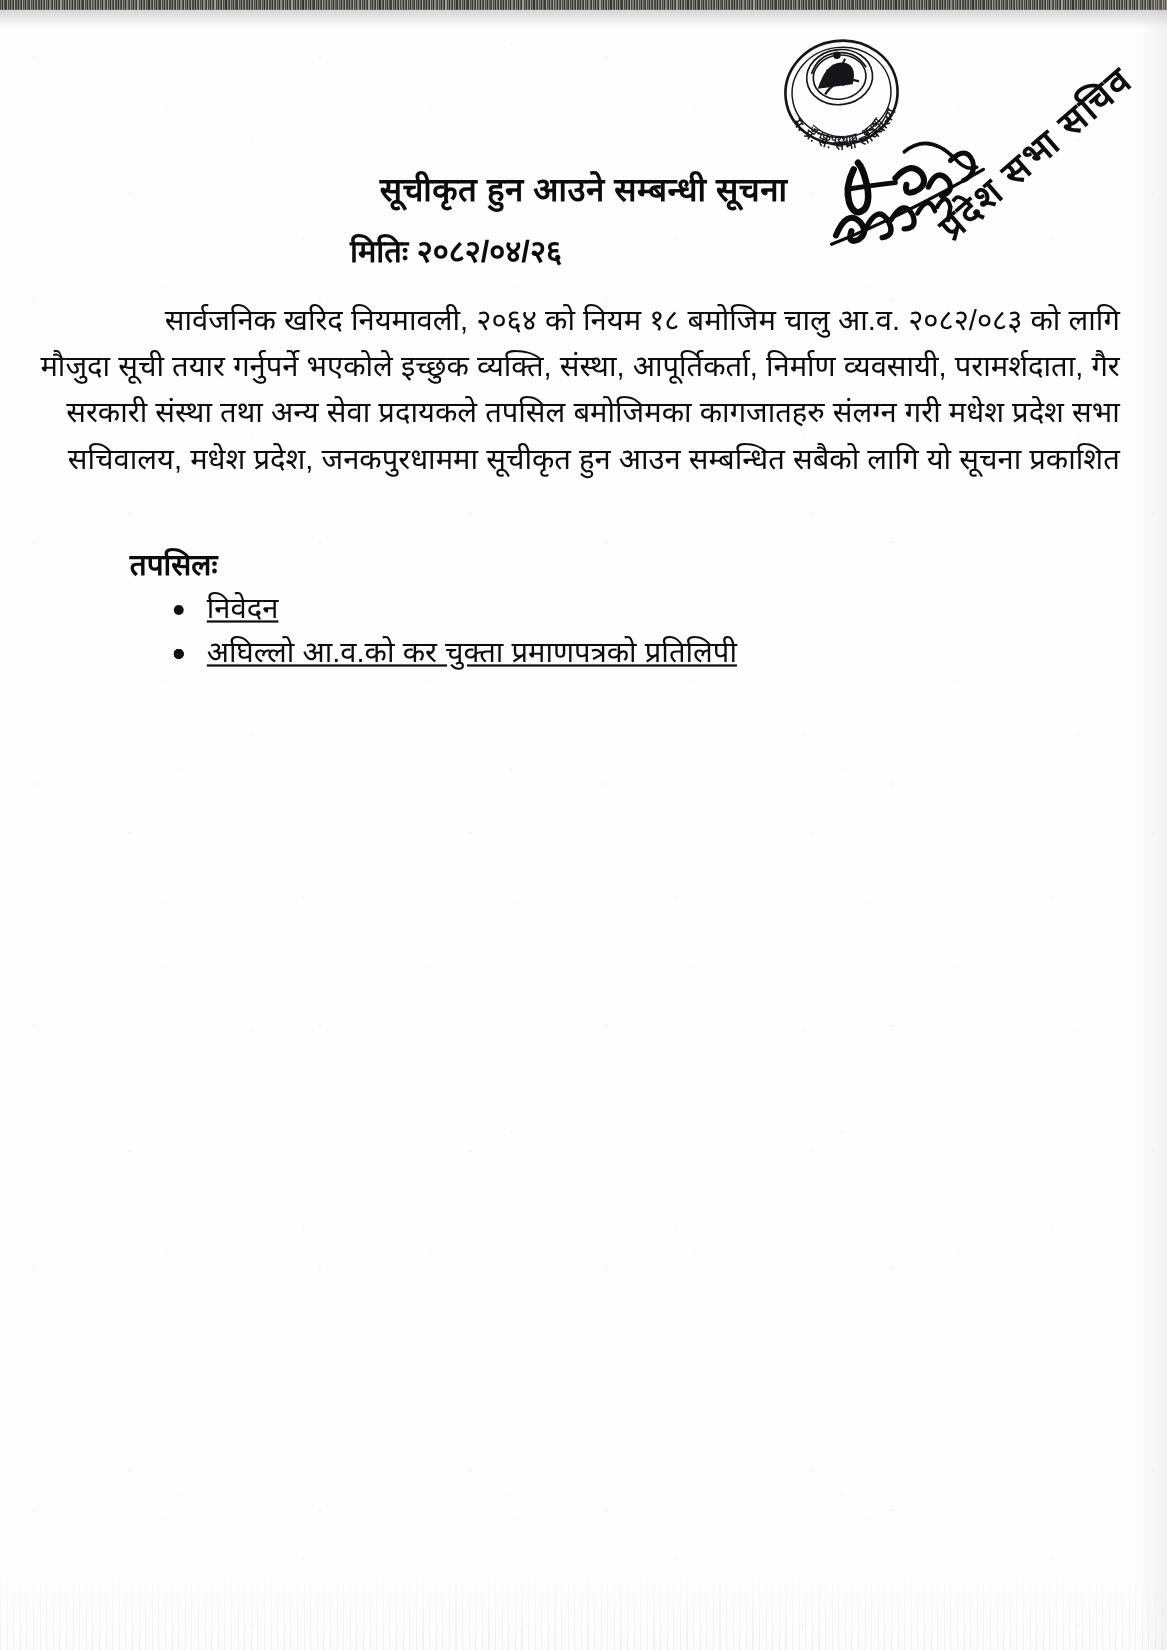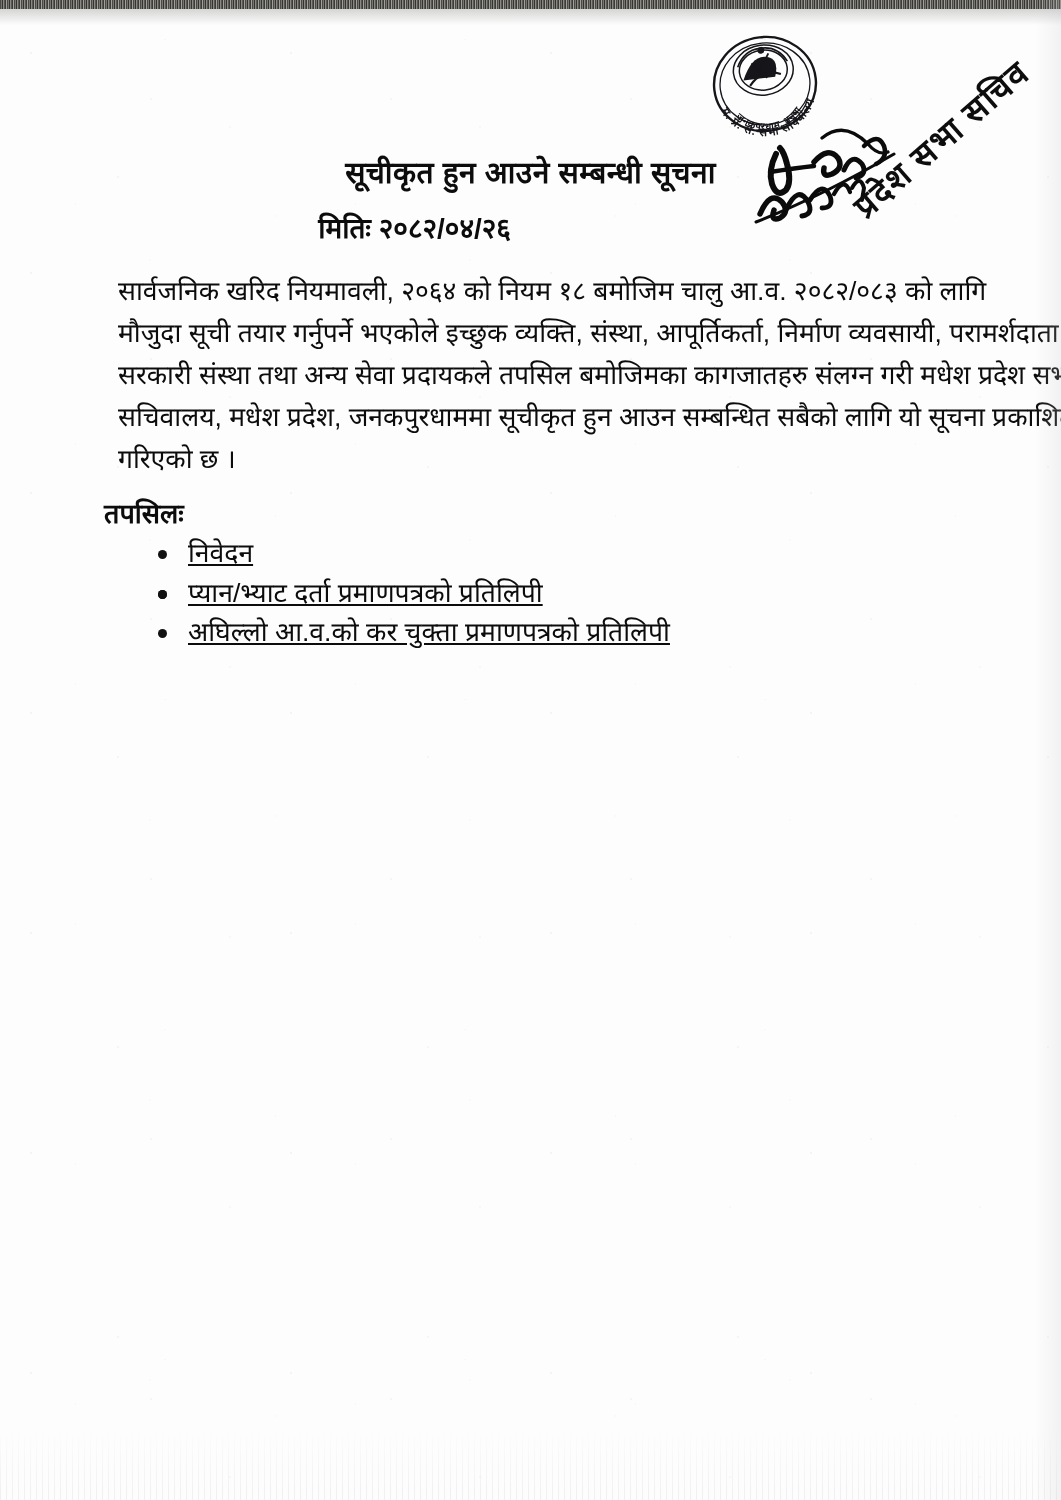--- a/index.html
+++ b/index.html
@@ -139,30 +139,30 @@
     position: absolute;
     left: 118px;
     top: 270px;
     width: 900px;
   }
   .body-line {
     font-size: 26.5px;
     line-height: 42px;
     font-weight: 500;
     display: flex;
-    justify-content: flex-start;
+    justify-content: flex-end;
     white-space: nowrap;
   }
   .body-line.last { display: block; }
   .body-line > span { display: inline-block; }
 
   
   .tapasil-label {
     position: absolute;
-    left: 104px;
+    left: 118px;
     top: 494px;
     font-size: 27px;
     font-weight: 600;
   }
   .doc-list {
     position: absolute;
     left: 156px;
     top: 534px;
     width: 800px;
     margin: 0;
@@ -258,38 +258,34 @@
     </div>
     <div class="body-line">
       <span>मौजुदा सूची तयार गर्नुपर्ने भएकोले इच्छुक व्यक्ति, संस्था, आपूर्तिकर्ता, निर्माण व्यवसायी, परामर्शदाता, गैर</span>
     </div>
     <div class="body-line">
       <span>सरकारी संस्था तथा अन्य सेवा प्रदायकले तपसिल बमोजिमका कागजातहरु संलग्न गरी मधेश प्रदेश सभा</span>
     </div>
     <div class="body-line">
       <span>सचिवालय, मधेश प्रदेश, जनकपुरधाममा सूचीकृत हुन आउन सम्बन्धित सबैको लागि यो सूचना प्रकाशित</span>
     </div>
-    <div class="body-line last">
-      <span>गरिएको छ ।</span>
-    </div>
   </div>
 
   <div class="tapasil-label">तपसिलः</div>
 
   <ul class="doc-list">
     <li>
       <span class="bullet"></span>
       <span>निवेदन</span>
     </li>
     <li>
       <span class="bullet"></span>
     </li>
     <li>
       <span class="bullet"></span>
-      <span>प्यान/भ्याट दर्ता प्रमाणपत्रको प्रतिलिपी</span>
     </li>
     <li>
       <span class="bullet"></span>
       <span>अघिल्लो आ.व.को कर चुक्ता प्रमाणपत्रको प्रतिलिपी</span>
     </li>
   </ul>
 
   <div class="paper-noise"></div>
   <div class="scan-right-shade"></div>
   <div class="scan-bottom-streak"></div>

